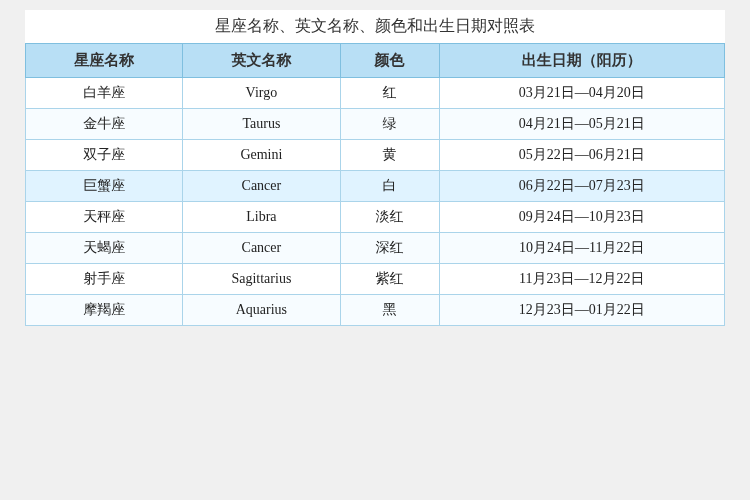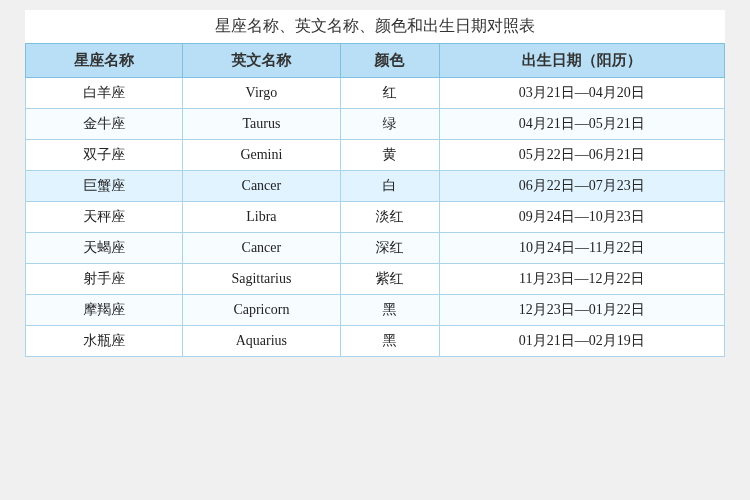--- a/index.html
+++ b/index.html
@@ -110,25 +110,19 @@
           <td>10月24日—11月22日</td>
         </tr>
         <tr>
           <td>射手座</td>
           <td>Sagittarius</td>
           <td>紫红</td>
           <td>11月23日—12月22日</td>
         </tr>
         <tr>
           <td>摩羯座</td>
-          <td>Capricorn</td>
+          <td>Aquarius</td>
           <td>黑</td>
           <td>12月23日—01月22日</td>
-        </tr>
-        <tr>
-          <td>水瓶座</td>
-          <td>Aquarius</td>
-          <td>黑</td>
-          <td>01月21日—02月19日</td>
         </tr>
       </tbody>
   </table>
 </div>
 
 </body></html>

